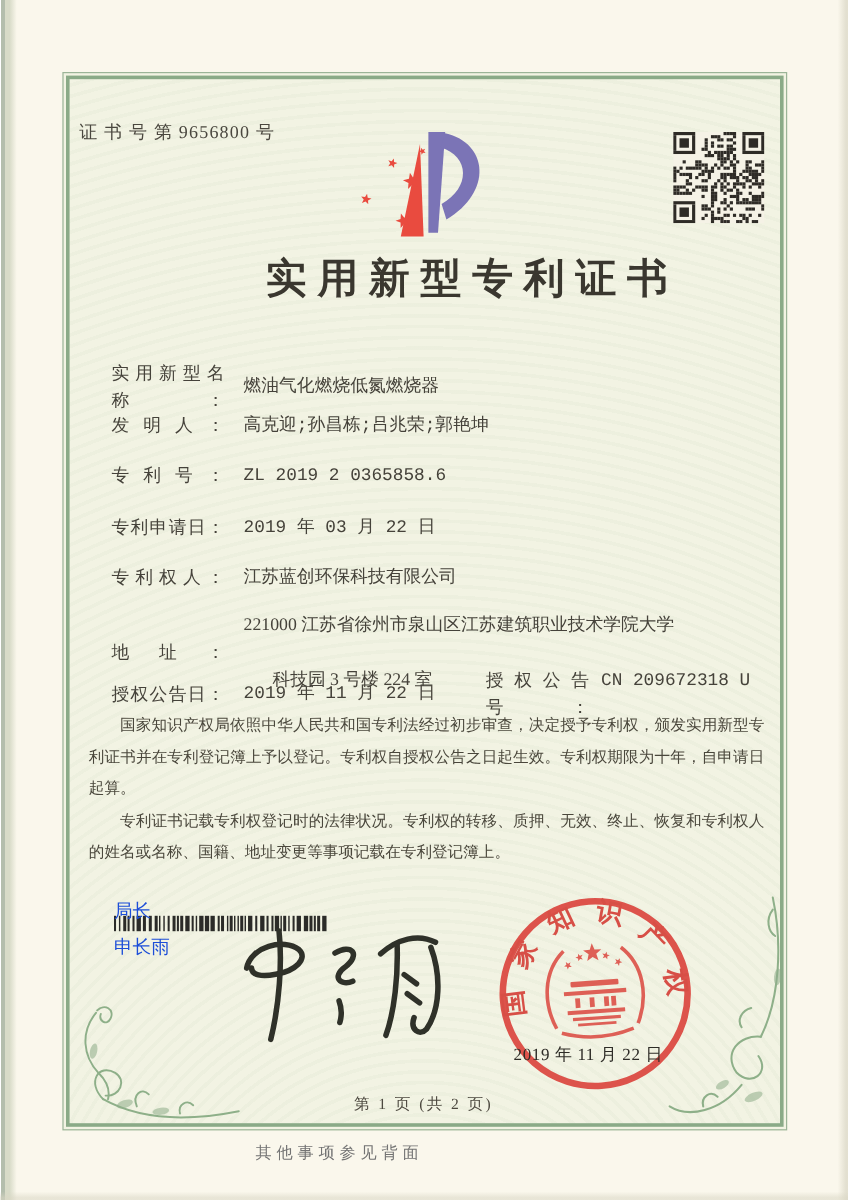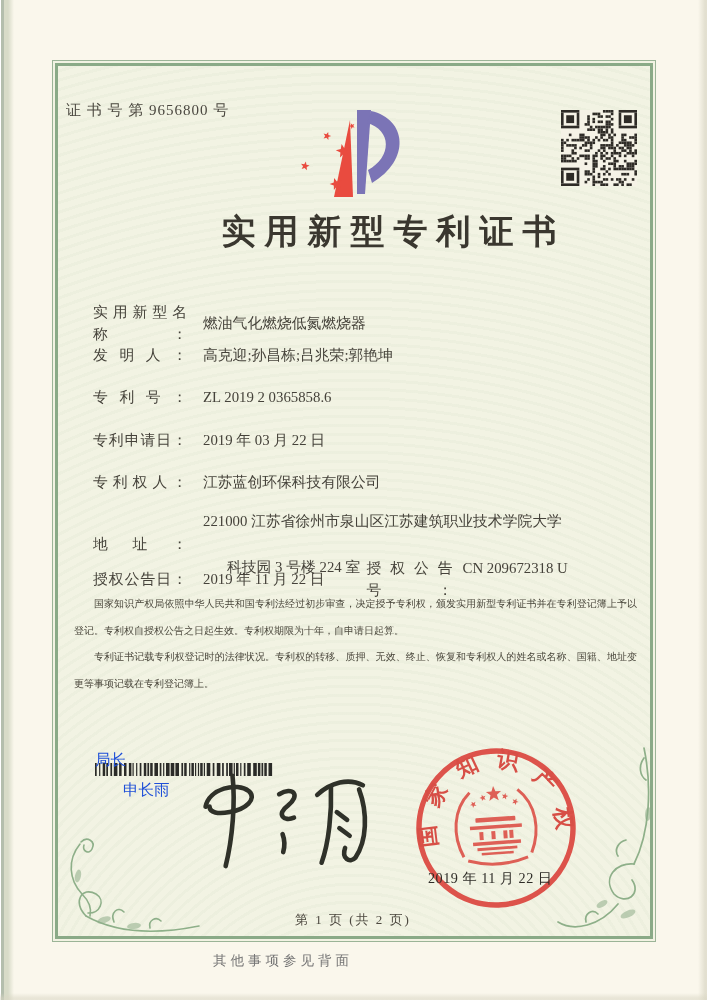--- a/index.html
+++ b/index.html
@@ -28,33 +28,33 @@
   .cert-no{position:absolute;left:66px;top:101px;font-size:15px;letter-spacing:1px;color:#4a473f;}
   .logo{position:absolute;left:283px;top:96px;}
   .qr{position:absolute;left:561px;top:110px;}
   .title{position:absolute;left:52px;top:209px;width:602px;margin:0;text-align:center;
     font-size:34px;font-weight:700;letter-spacing:9px;color:#3a372f;text-indent:9px;padding-left:36px;}
 
   .row{position:absolute;left:93px;right:62px;display:flex;align-items:center;
     font-size:14.8px;line-height:22px;color:#45423a;}
   .row .label{flex:none;display:inline-block;width:94px;margin-right:16px;
     text-align:justify;text-align-last:justify;text-justify:inter-character;}
-  .row .value{white-space:nowrap;}
+  .row .value{white-space:nowrap;font-family:Liberation Mono, monospace;}
   .row .value-wrap{white-space:normal;}
   .addr2{margin-left:24px;margin-top:24px;}
   .grp2{margin-left:42px;display:flex;}
   .grp2 .label{width:86px;margin-right:10px;}
 
-  .body-text{position:absolute;left:74px;top:591px;width:563px;font-size:10px;line-height:26.5px;
+  .body-text{position:absolute;left:74px;top:591px;width:563px;font-size:13px;line-height:26.5px;
     text-align:justify;color:#4a473c;}
   .body-text p{margin:0;text-indent:2em;}
 
   .barcode{position:absolute;left:95px;top:763px;}
   .signer{position:absolute;left:95px;top:752px;font-size:15.5px;color:#1d4ed8;line-height:16px;}
-  .signer .line2{margin-top:14px;margin-left:28px;}
+  .signer .line2{margin-top:14px;}
   .signature{position:absolute;left:180px;top:762px;z-index:8;}
 
   .seal{position:absolute;left:413px;top:745px;z-index:6;transform:rotate(-4deg);opacity:.94;}
   .seal-date{position:absolute;left:428px;top:869px;width:150px;z-index:7;
     font-size:14.2px;letter-spacing:.5px;color:#2e2c27;}
 
   .page-no{position:absolute;left:52px;top:911px;width:602px;text-align:center;
     font-size:13px;letter-spacing:2px;color:#4c483f;}
   .back-note{position:absolute;left:0;top:952px;width:566px;text-align:center;
     font-size:13.5px;letter-spacing:4px;color:#737373;z-index:45;}

